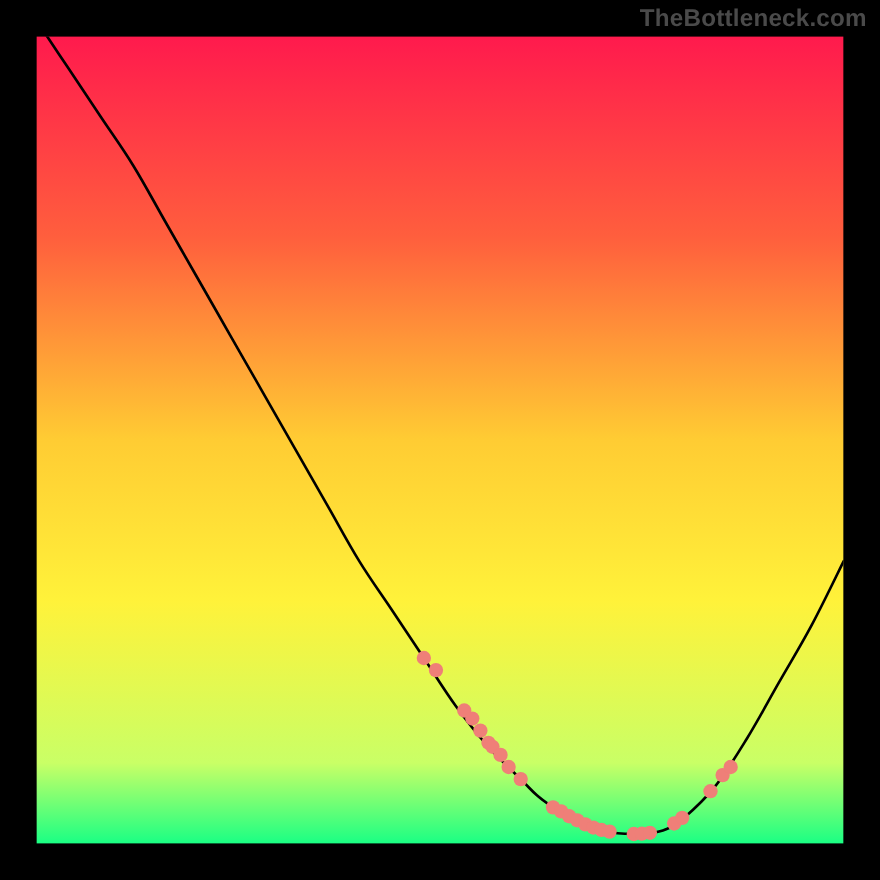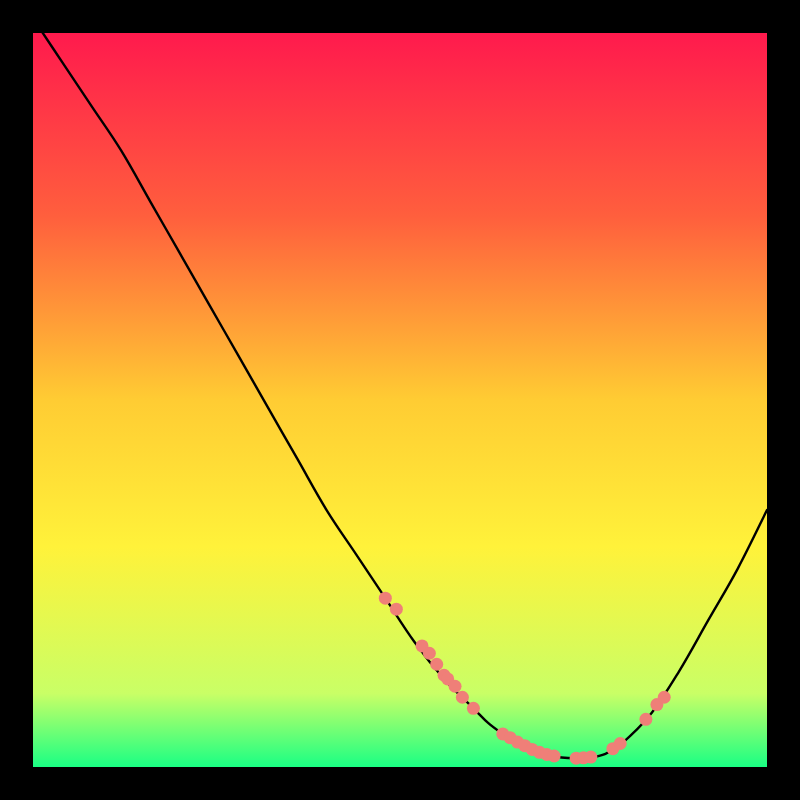--- a/index.html
+++ b/index.html
@@ -28,20 +28,21 @@
     width: 734px;
     height: 734px;
     overflow: hidden;
   }
   .plot svg { display: block; }
 </style>
 </head>
 <body>
 
 <div class="frame">
+  <div class="watermark">TheBottleneck.com</div>
   <div class="plot">
     <svg id="chart-svg" width="734" height="734" viewBox="0 0 734 734">
         <defs>
           <linearGradient id="bg-grad" x1="0" y1="0" x2="0" y2="1">
             <stop offset="0%" stop-color="#ff1a4d"></stop>
             <stop offset="25%" stop-color="#ff5f3d"></stop>
             <stop offset="50%" stop-color="#ffcc33"></stop>
             <stop offset="70%" stop-color="#fff23a"></stop>
             <stop offset="90%" stop-color="#c9ff66"></stop>
             <stop offset="100%" stop-color="#1aff84"></stop>

